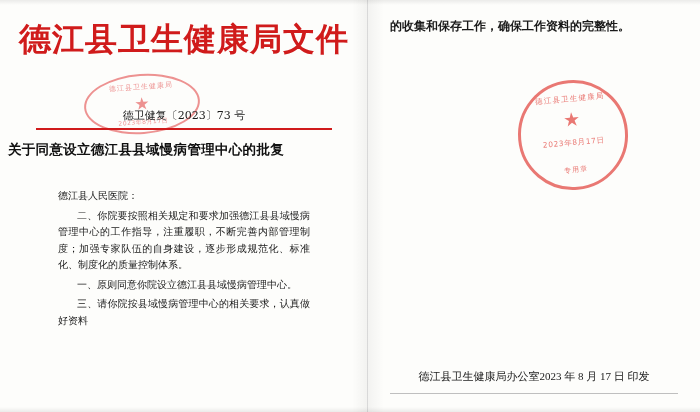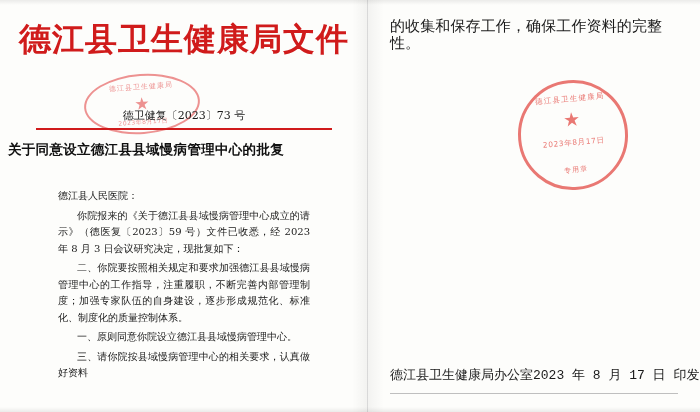--- a/index.html
+++ b/index.html
@@ -159,24 +159,25 @@
     letter-spacing: 0.5px;
   }
 
   
   .body-right {
     position: absolute;
     top: 18px;
     left: 22px;
     width: 272px;
     font-family: "DejaVu Serif", "Liberation Serif", serif;
-    font-size: 15px;
+    font-size: 12px;
     line-height: 17px;
     color: #1a1a1a;
     text-align: justify;
+    font-weight: bold;
   }
   .body-right p { margin: 0 0 4px 0; }
 
   
   .round-seal {
     position: absolute;
     top: 80px;
     left: 150px;
     width: 104px;
     height: 104px;
@@ -224,25 +225,25 @@
     color: #e2453f;
     font-size: 7px;
     letter-spacing: 1px;
   }
 
   .sign-block {
     position: absolute;
     bottom: 28px;
     left: 22px;
     width: 288px;
-    font-family: Liberation Mono, monospace;
-    font-size: 13px;
+    font-family: Liberation Serif, serif;
+    font-size: 11px;
     color: #1a1a1a;
     display: flex;
-    justify-content: flex-start;
+    justify-content: center;
     align-items: baseline;
   }
   .sign-left { white-space: nowrap; }
   .sign-right { white-space: nowrap; }
 
   .bottom-rule {
     position: absolute;
     bottom: 18px;
     left: 22px;
     width: 288px;
@@ -266,21 +267,20 @@
     </div>
 
     <div class="doc-number">德卫健复〔2023〕73 号</div>
 
     <div class="red-rule"></div>
 
     <div class="subject">关于同意设立德江县县域慢病管理中心的批复</div>
 
     <div class="body-left">
       <p>德江县人民医院：</p>
-      <p class="indent">你院报来的《关于德江县县域慢病管理中心成立的请示》（德医复〔2023〕59 号）文件已收悉，经 2023 年 8 月 3 日会议研究决定，现批复如下：</p>
       <p class="indent">二、你院要按照相关规定和要求加强德江县县域慢病管理中心的工作指导，注重履职，不断完善内部管理制度；加强专家队伍的自身建设，逐步形成规范化、标准化、制度化的质量控制体系。</p>
       <p class="indent">一、原则同意你院设立德江县县域慢病管理中心。</p>
       <p class="indent">三、请你院按县域慢病管理中心的相关要求，认真做好资料</p>
     </div>
   </div>
 
   <div class="page-half right-half">
 
     <div class="body-right">
       <p>的收集和保存工作，确保工作资料的完整性。</p>

